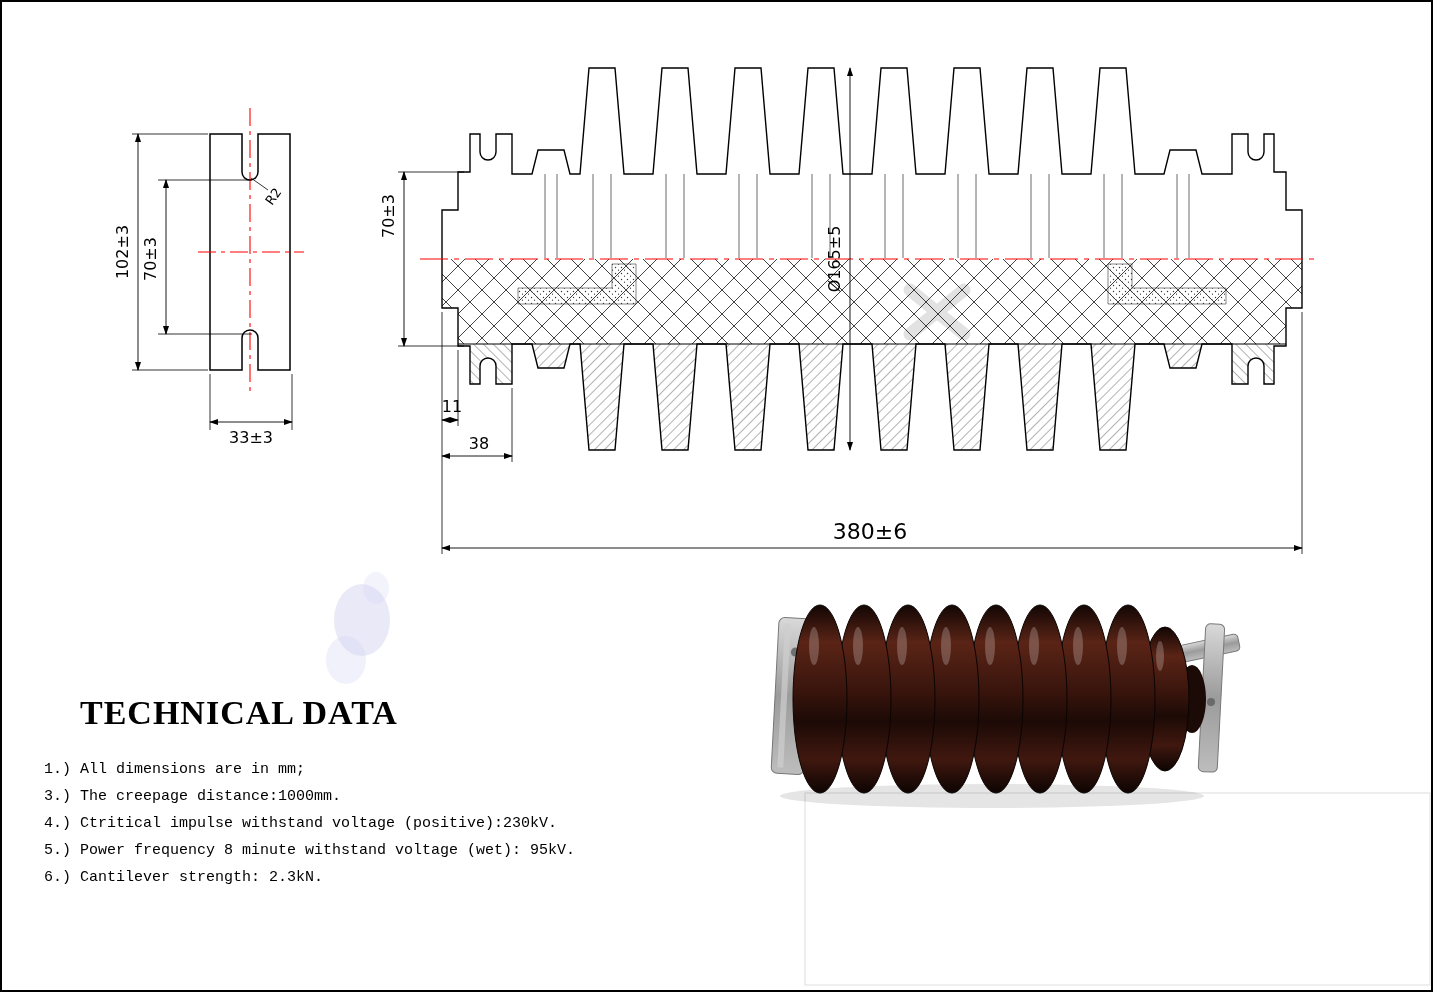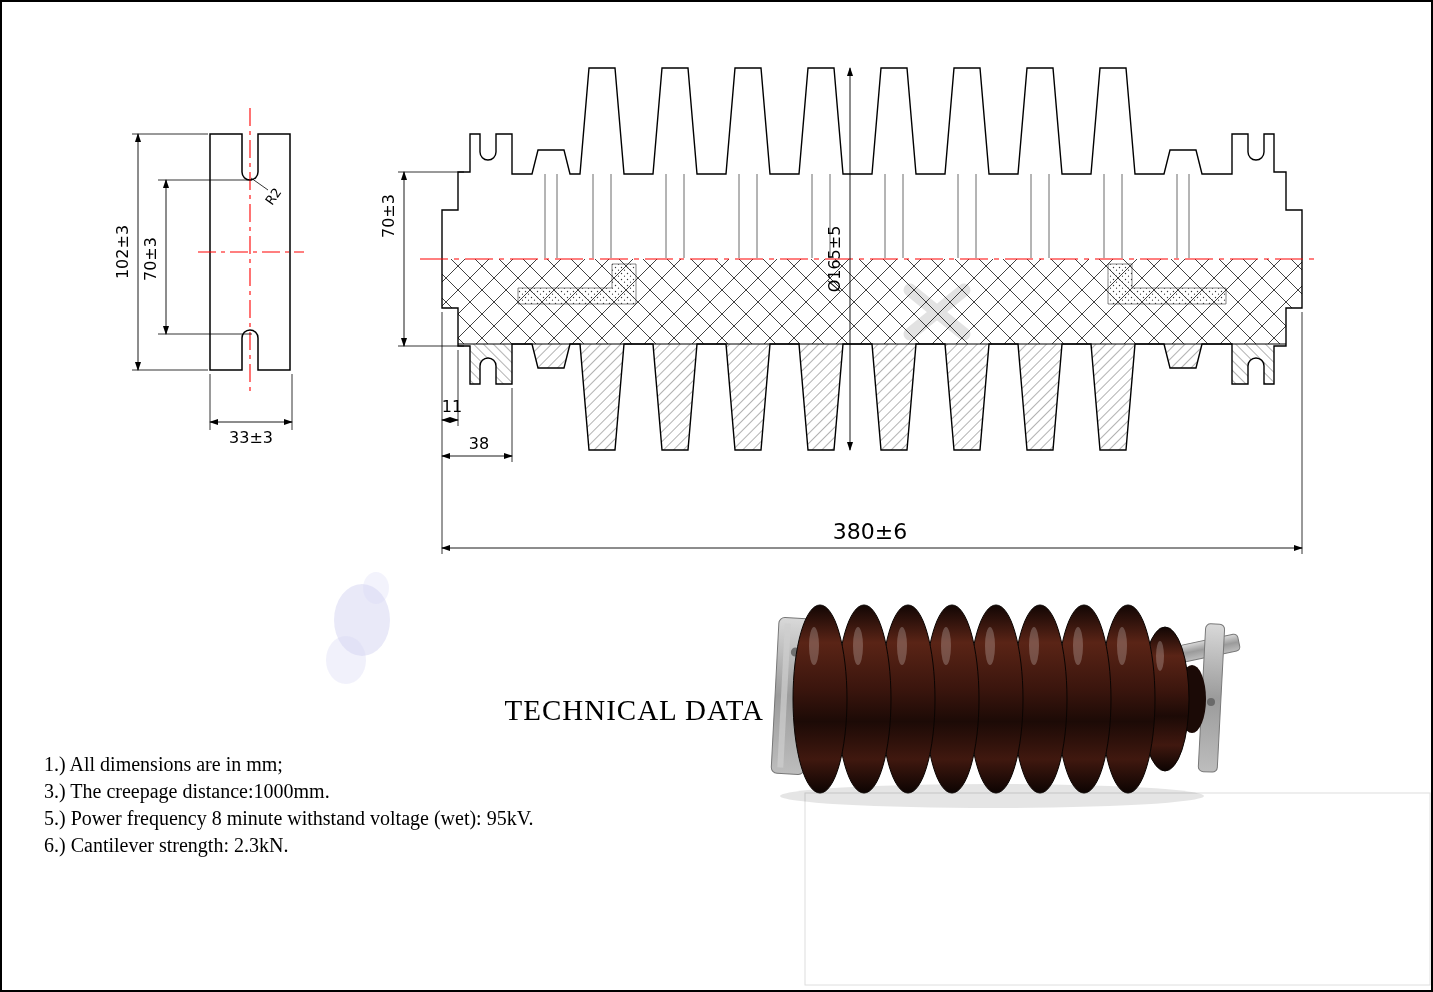--- a/index.html
+++ b/index.html
@@ -9,26 +9,26 @@
     background:#ffffff; border:2px solid #000; overflow:hidden;
     font-family:"DejaVu Sans", sans-serif;
   }
   .drawing-svg { position:absolute; left:0; top:0; }
   .dim { font-family:"DejaVu Sans", sans-serif; font-size:16px; fill:#000; }
   .dim-sm { font-size:13px; }
   .dim-lg { font-size:22px; }
   .techdata { position:absolute; left:42px; top:692px; width:720px; color:#000; }
   .techdata h2 {
     font-family:"Liberation Serif","DejaVu Serif",serif;
-    font-size:29px; font-weight:normal; letter-spacing:1px;
-    margin-left:36px; margin-bottom:24px;text-align:right;
+    font-size:34px; font-weight:bold; letter-spacing:1px;
+    margin-left:36px; margin-bottom:24px;
   }
   .note {
-    font-family:Liberation Serif, serif;
-    font-size:20px; line-height:27px; white-space:pre;
+    font-family:Liberation Mono, monospace;
+    font-size:15px; line-height:27px; white-space:pre;
   }
 </style>
 </head>
 <body>
 
 <div class="canvas">
 
   <svg class="drawing-svg" width="1433" height="992" viewBox="0 0 1433 992">
     <defs>
       <marker id="arr" viewBox="0 0 10 10" refX="9" refY="5" markerWidth="10" markerHeight="10" orient="auto-start-reverse">
@@ -217,17 +217,18 @@
         <ellipse cx="1120" cy="644" rx="5" ry="19"></ellipse>
         <ellipse cx="1158" cy="654" rx="4" ry="15"></ellipse>
       </g>
     </g>
   </svg>
 
   <div class="techdata">
     <h2>TECHNICAL DATA</h2>
     <div class="note">1.) All dimensions are in mm;</div>
     <div class="note">3.) The creepage distance:1000mm.</div>
+    <div class="note">4.) Ctritical impulse withstand voltage (positive):230kV.</div>
     <div class="note">5.) Power frequency 8 minute withstand voltage (wet): 95kV.</div>
     <div class="note">6.) Cantilever strength: 2.3kN.</div>
   </div>
 
 </div>
 
 </body></html>

